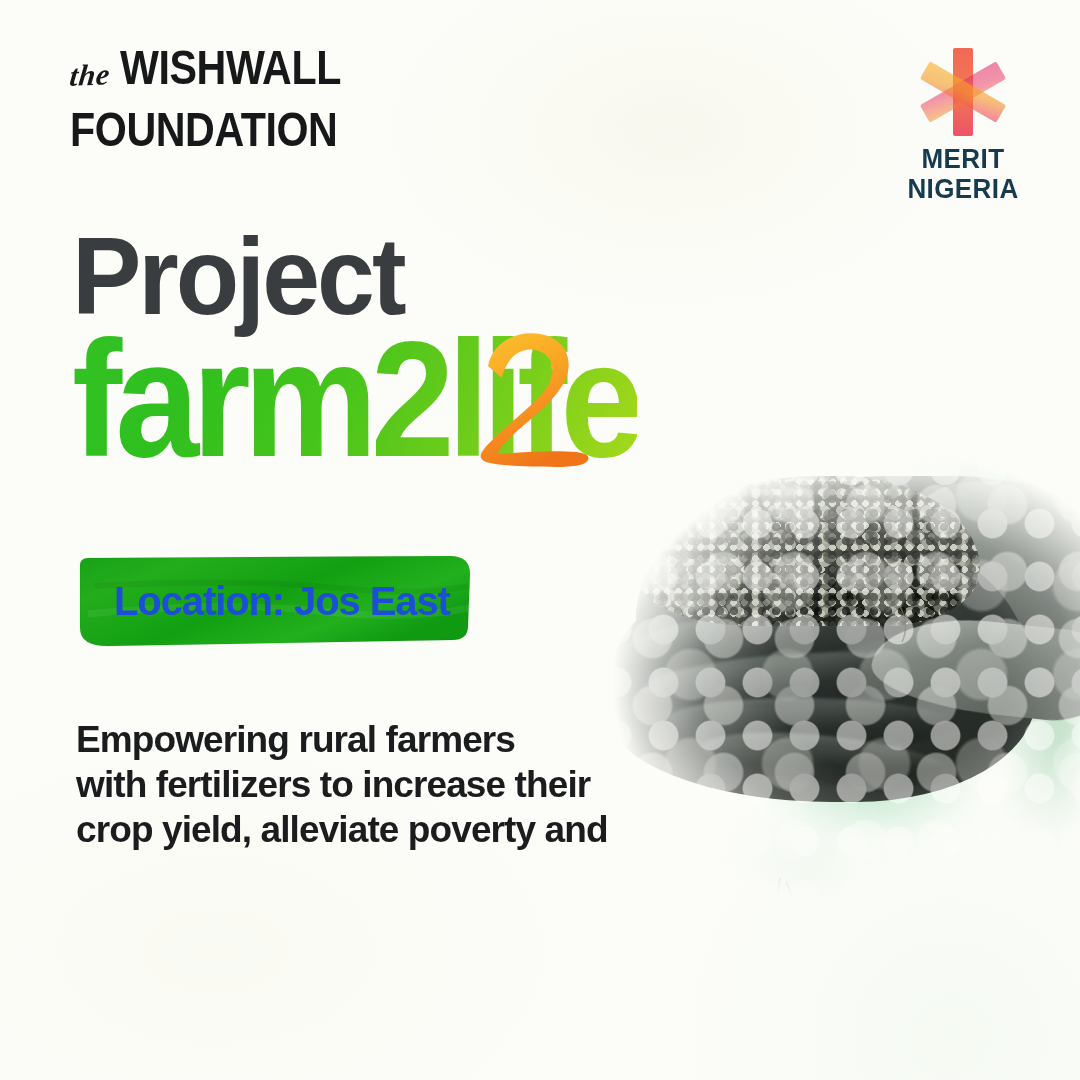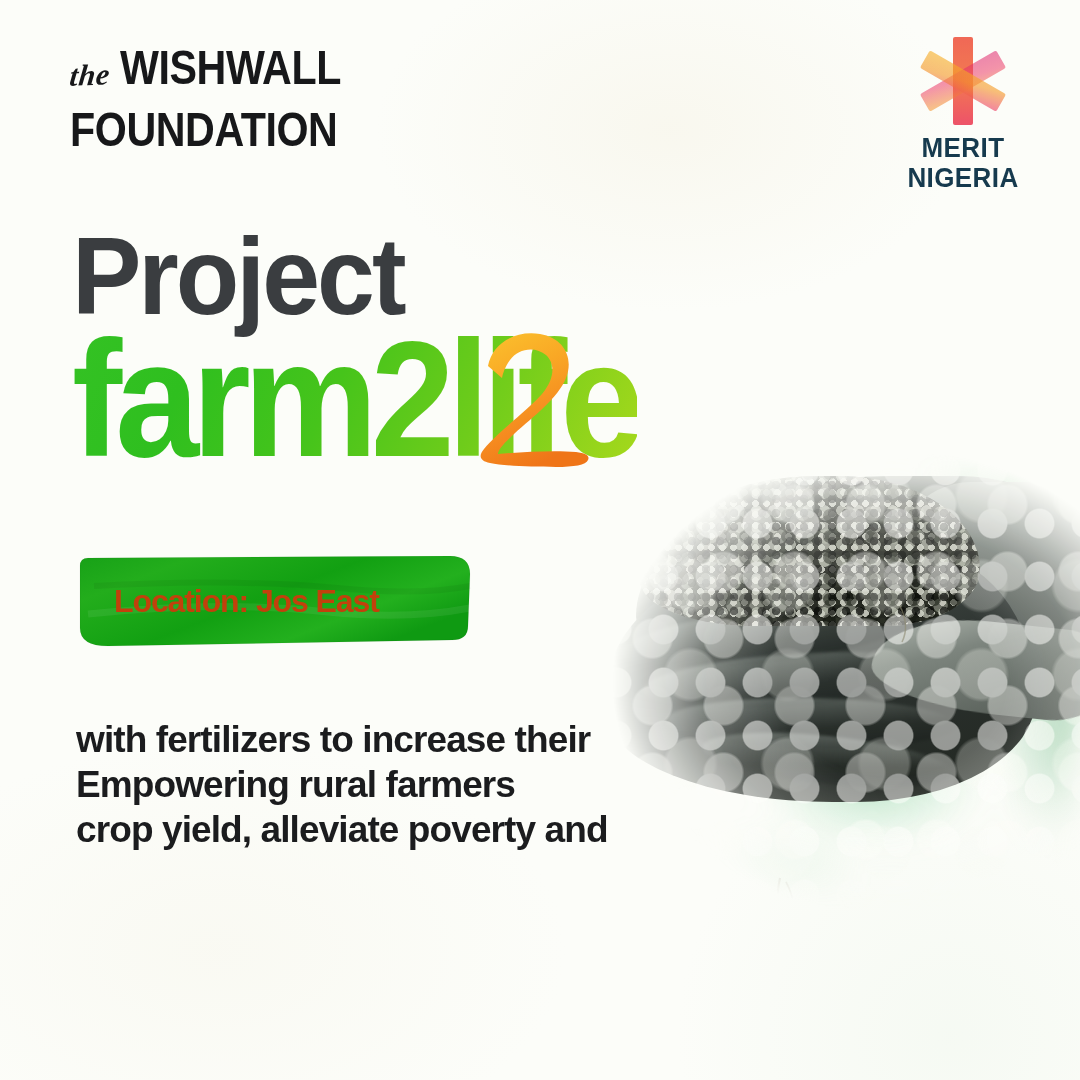--- a/index.html
+++ b/index.html
@@ -178,21 +178,21 @@
     line-height:.95;
     color:#17181a;
     letter-spacing:-.4px;
     transform:scaleX(1.03) scaleY(1.22);
     transform-origin:left bottom;
     display:inline-block;
   }
   .brand-row2 { margin-top:16px; }
 
   
-  .merit { position:absolute; left:903px; top:33px; width:120px; text-align:center; }
+  .merit { position:absolute; left:903px; top:44px; width:120px; text-align:center; }
   .merit-mark { width:112px; height:96px; margin:0 auto; display:block; }
   .merit-name {
     font-family:"Liberation Sans", sans-serif;
     font-weight:700;
     font-size:26px;
     line-height:1.06;
     color:#163a4e;
     letter-spacing:.4px;
     margin-top:6px;
     transform:scaleY(1.08);
@@ -238,23 +238,23 @@
 
   
   .badge-wrap { position:absolute; left:78px; top:556px; width:400px; height:92px; }
   .badge-shape { position:absolute; inset:0; width:400px; height:92px; }
   .badge-label {
     position:absolute;
     left:36px; top:50%;
     transform:translateY(-52%);
     font-family:"Liberation Sans", sans-serif;
     font-weight:700;
-    font-size:32px;
+    font-size:40px;
     letter-spacing:-1.1px;
-    color:#c2410c;
+    color:#1d4ed8;
     white-space:nowrap;
     transform-origin:left center;
   }
 
   
   .body-copy {
     position:absolute;
     left:76px; top:718px;
     width:610px;
     font-family:"Liberation Sans", sans-serif;
@@ -383,18 +383,18 @@
       </defs>
       <path d="M2 10 Q2 2 10 2 L372 0 Q392 0 392 18 L390 70 Q390 84 374 84 L30 90 Q2 90 2 72 Z" fill="url(#bg1)"></path>
       <path d="M2 10 Q2 2 10 2 L372 0 Q392 0 392 18 L390 70 Q390 84 374 84 L30 90 Q2 90 2 72 Z" fill="none" stroke="rgba(0,0,0,.05)" stroke-width="1"></path>
       <path d="M10 58 Q140 44 250 56 Q330 64 392 52" fill="none" stroke="rgba(255,255,255,.07)" stroke-width="7"></path>
       <path d="M16 30 Q150 22 260 32 Q340 40 392 30" fill="none" stroke="rgba(0,0,0,.05)" stroke-width="6"></path>
     </svg>
     <div class="badge-label">Location: Jos East</div>
   </div>
 
   <div class="body-copy">
+    <span>Empowering rural farmers</span>
     <span>with fertilizers to increase their</span>
-    <span>Empowering rural farmers</span>
     <span>crop yield, alleviate poverty and</span>
   </div>
 
 </div>
 
 </body></html>

